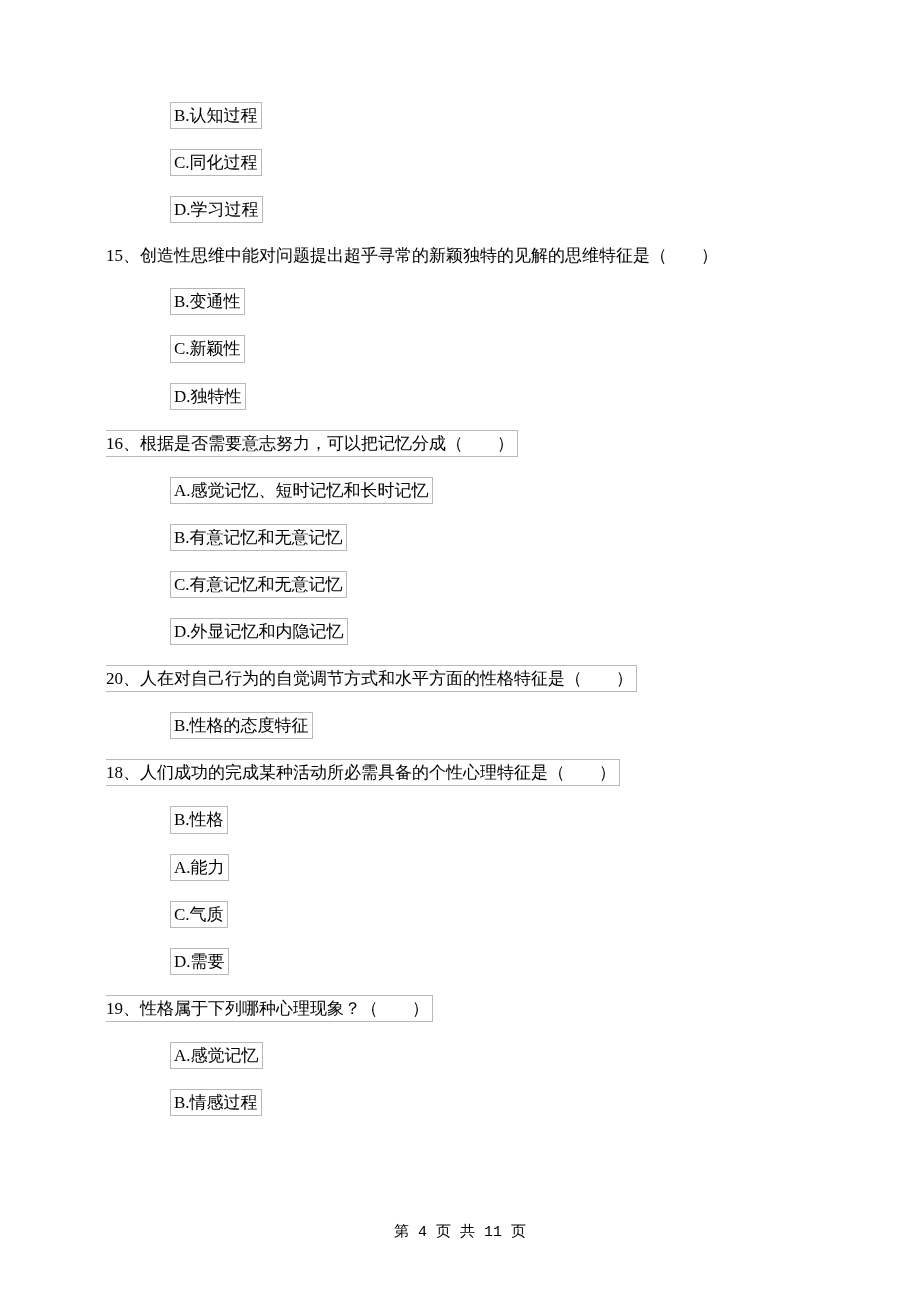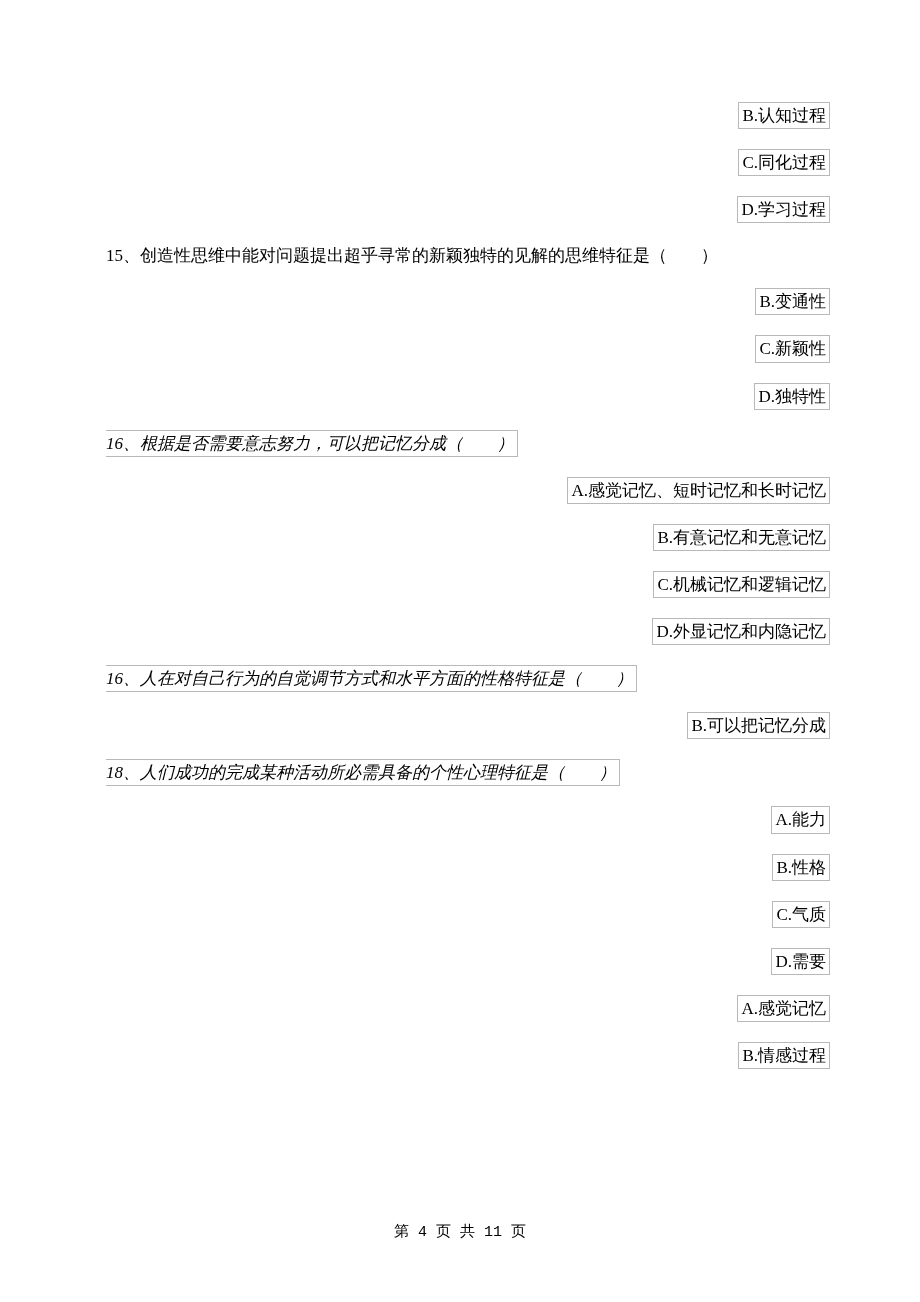--- a/index.html
+++ b/index.html
@@ -12,38 +12,36 @@
     width: 920px;
     height: 1302px;
     position: relative;
     line-height: 1.0;
   }
   .page {
     padding: 102px 90px 0 90px;
   }
   .opt-row {
     margin: 0 0 20px 80px;
-    text-align: right;
   }
   .opt-box {
     display: inline-block;
     border: 1px solid #b8b8b8;
     padding: 2px 3px 1px 3px;
     line-height: 1.3;
   }
   .q-row {
     margin: 0 0 20px 16px;
   }
   .q-box {
     display: inline-block;
     border: 1px solid #b8b8b8;
     border-left: none;
     padding: 2px 3px 1px 0;
     line-height: 1.3;
-    font-style: italic;
   }
   .q-plain {
     display: inline-block;
     padding: 2px 0 1px 0;
     line-height: 1.3;
   }
   .footer {
     position: absolute;
     width: 100%;
     left: 0;
@@ -63,30 +61,31 @@
   <div class="opt-row"><span class="opt-box">D.学习过程</span></div>
 
   <div class="q-row"><span class="q-plain">15、创造性思维中能对问题提出超乎寻常的新颖独特的见解的思维特征是（　　）</span></div>
   <div class="opt-row"><span class="opt-box">B.变通性</span></div>
   <div class="opt-row"><span class="opt-box">C.新颖性</span></div>
   <div class="opt-row"><span class="opt-box">D.独特性</span></div>
 
   <div class="q-row"><span class="q-box">16、根据是否需要意志努力，可以把记忆分成（　　）</span></div>
   <div class="opt-row"><span class="opt-box">A.感觉记忆、短时记忆和长时记忆</span></div>
   <div class="opt-row"><span class="opt-box">B.有意记忆和无意记忆</span></div>
-  <div class="opt-row"><span class="opt-box">C.机械记忆和逻辑记忆</span></div>
+  <div class="opt-row"><span class="opt-box">C.有意记忆和无意记忆</span></div>
   <div class="opt-row"><span class="opt-box">D.外显记忆和内隐记忆</span></div>
 
-  <div class="q-row"><span class="q-box">16、人在对自己行为的自觉调节方式和水平方面的性格特征是（　　）</span></div>
-  <div class="opt-row"><span class="opt-box">B.可以把记忆分成</span></div>
+  <div class="q-row"><span class="q-box">20、人在对自己行为的自觉调节方式和水平方面的性格特征是（　　）</span></div>
+  <div class="opt-row"><span class="opt-box">B.性格的态度特征</span></div>
 
   <div class="q-row"><span class="q-box">18、人们成功的完成某种活动所必需具备的个性心理特征是（　　）</span></div>
+  <div class="opt-row"><span class="opt-box">B.性格</span></div>
   <div class="opt-row"><span class="opt-box">A.能力</span></div>
-  <div class="opt-row"><span class="opt-box">B.性格</span></div>
   <div class="opt-row"><span class="opt-box">C.气质</span></div>
   <div class="opt-row"><span class="opt-box">D.需要</span></div>
 
+  <div class="q-row"><span class="q-box">19、性格属于下列哪种心理现象？（　　）</span></div>
   <div class="opt-row"><span class="opt-box">A.感觉记忆</span></div>
   <div class="opt-row"><span class="opt-box">B.情感过程</span></div>
 
 </div>
 
 <div class="footer">第 4 页 共 11 页</div>
 
 </body></html>

